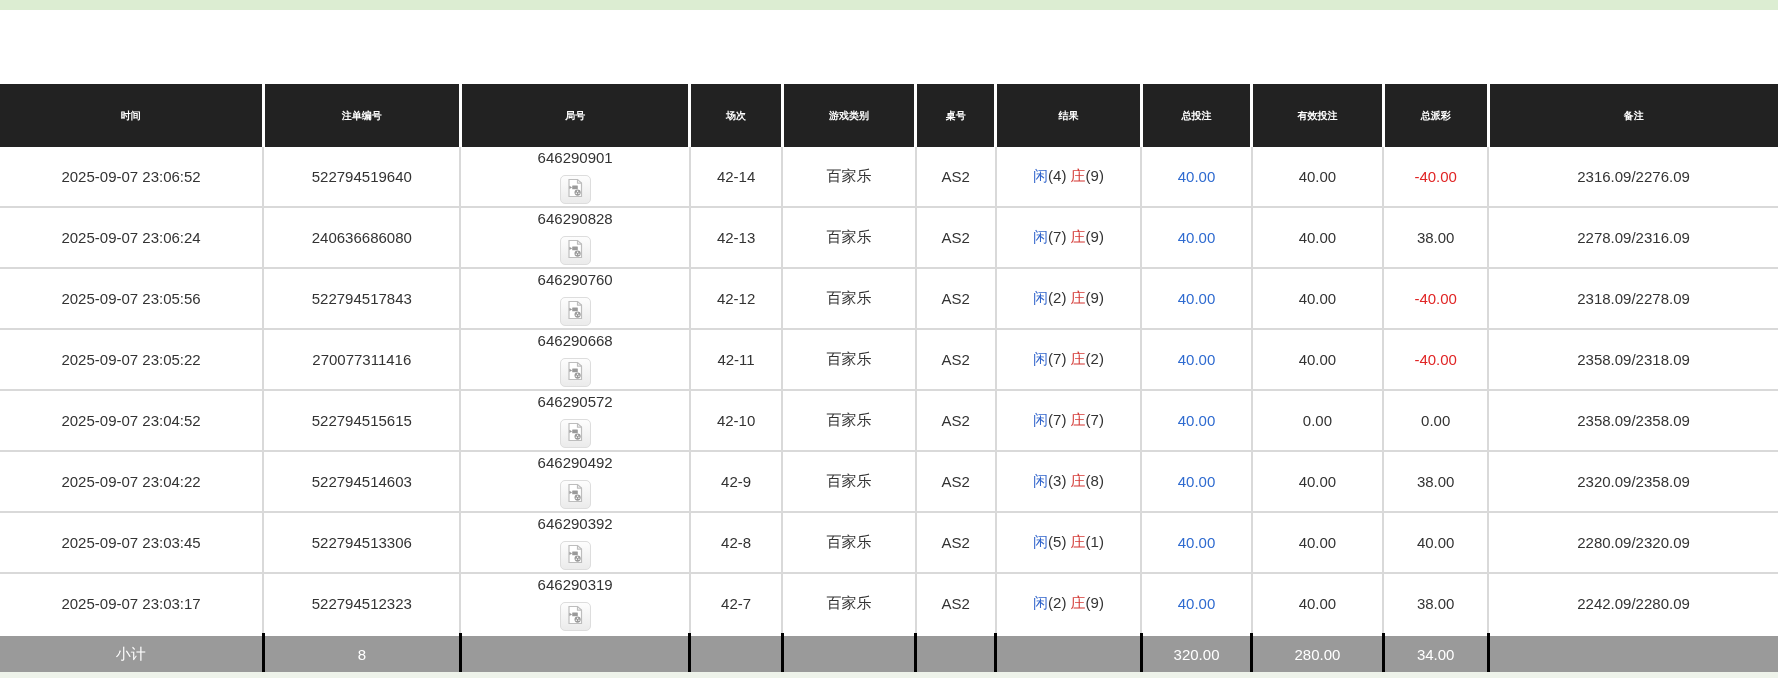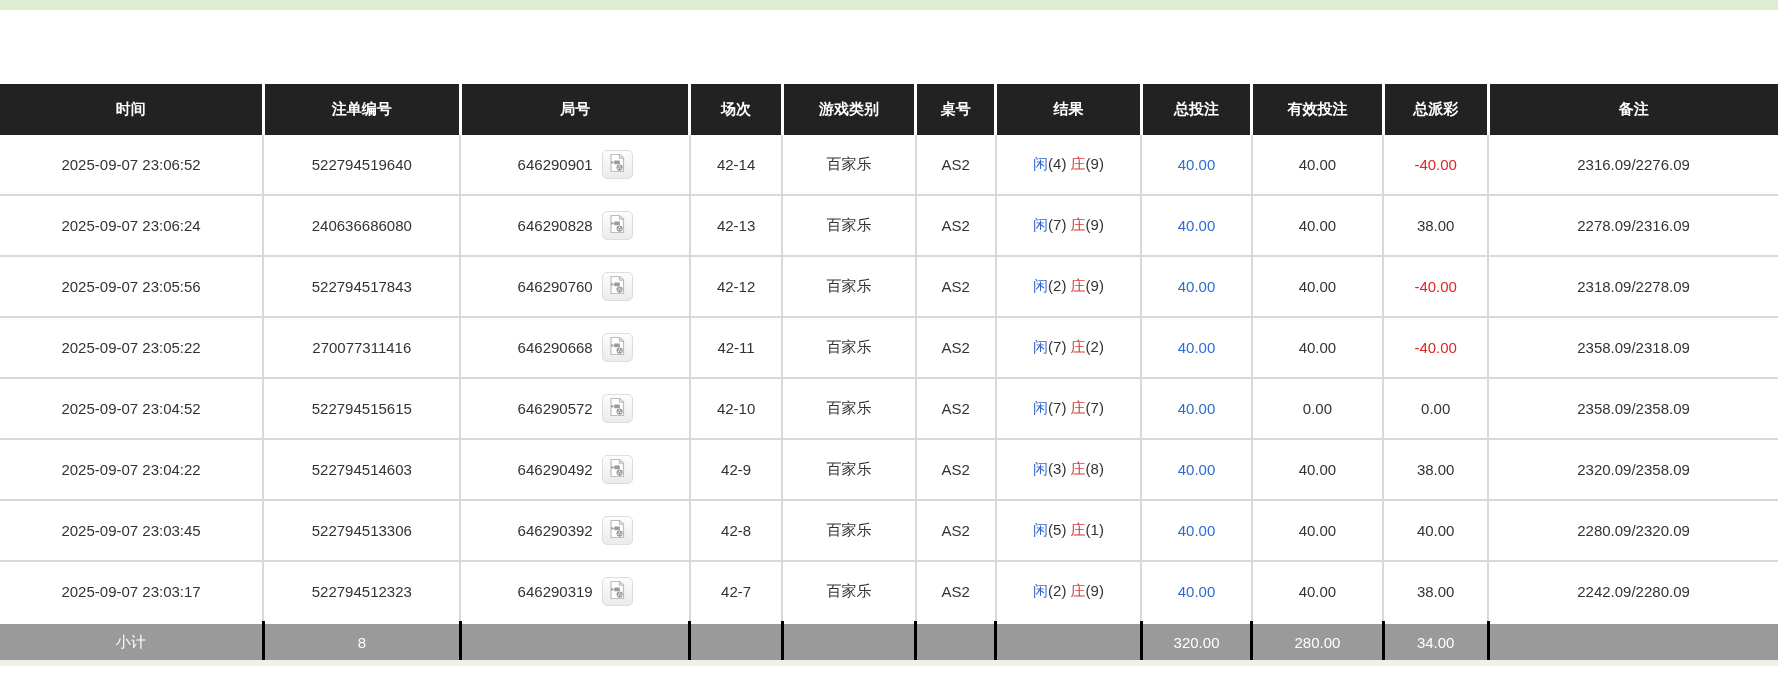--- a/index.html
+++ b/index.html
@@ -8,39 +8,39 @@
     font-family:"Liberation Sans",sans-serif;
     -webkit-font-smoothing:antialiased;
   }
   .top-bar{height:10px;background:var(--top-bar-color,#dcedd2);}
   .content{margin-top:74px;}
   table.records{
     width:100%;border-collapse:collapse;table-layout:fixed;
   }
   thead th{
     background:var(--header-bg,#222);color:var(--header-text,#fff);
-    font-size:15px;font-weight:bold;height:35px;padding:8px;
+    font-size:10px;font-weight:bold;height:35px;padding:14px;
     border-right:3px solid #fff;text-align:center;
   }
   thead th:last-child{border-right:none;font-family:Liberation Mono, monospace;}
   tbody td{
     height:59px;padding:0;text-align:center;vertical-align:middle;
     font-size:15px;color:var(--row-text,#333);
     border-right:2px solid var(--grid-line,#d9d9d9);
     border-bottom:2px solid var(--grid-line,#d9d9d9);
     white-space:nowrap;overflow:hidden;
   }
   tbody td:last-child{border-right:none;}
   tfoot td{
     background:var(--footer-bg,#9a9a9a);color:#fff;height:36px;padding:0;
     text-align:center;font-size:15px;
     border-right:3px solid #000000;border-top:3px solid #fff;
   }
   tfoot td:last-child{border-right:none;}
-  .game-wrap{display:flex;align-items:center;justify-content:center;gap:9px;}
+  .game-wrap{display:flex;align-items:center;justify-content:center;gap:9px;flex-direction:column;}
   .icon-btn{
     width:31px;height:29px;padding:2px;cursor:pointer;
     border:1px solid #ddd;border-radius:5px;
     background:linear-gradient(#fdfdfd,#ebebeb);
     display:inline-flex;align-items:center;justify-content:center;
   }
   .player{color:var(--player-blue,#36c);}
   .banker{color:var(--banker-red,#d43a36);}
   .amount-link{color:var(--amount-blue,#2f6bd0);cursor:pointer;}
   td.neg{color:var(--negative-red,#e02525);}

